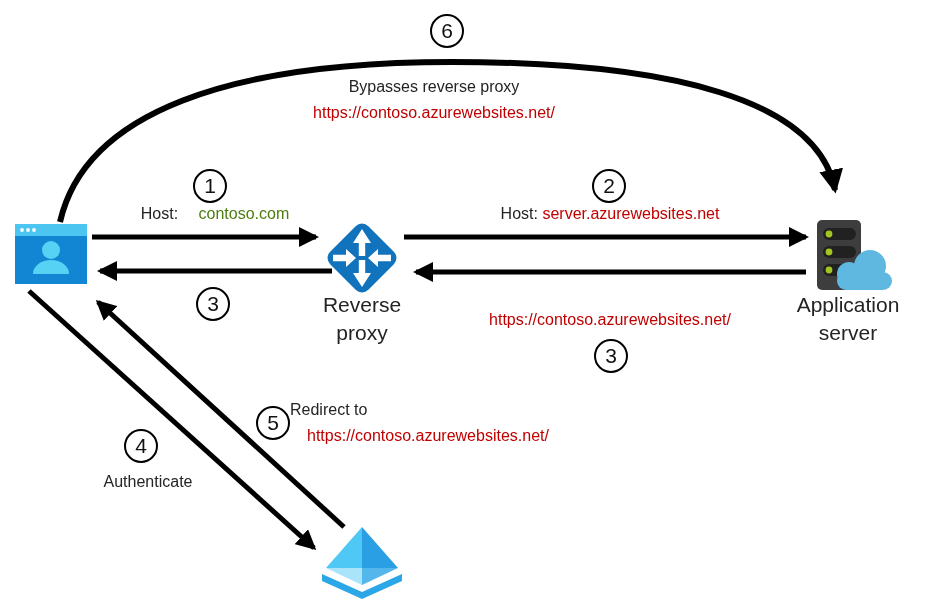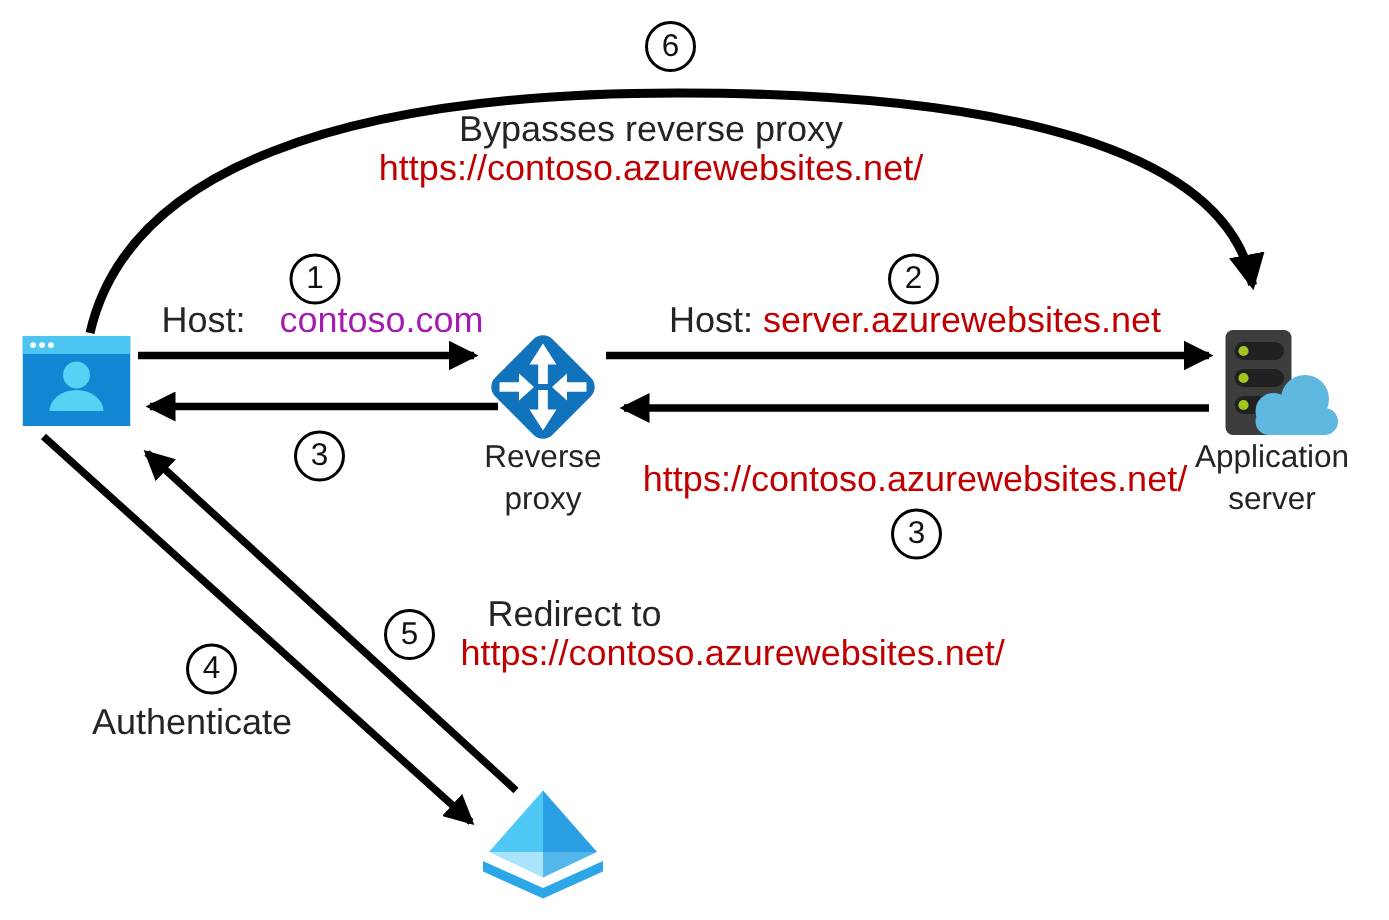--- a/index.html
+++ b/index.html
@@ -2,24 +2,24 @@
 <html><head>
 <meta charset="utf-8">
 <style>
   html,body{margin:0;padding:0;background:#ffffff;}
   .canvas{
     position:relative;width:926px;height:613px;background:#ffffff;overflow:hidden;
     font-family:"Liberation Sans", sans-serif;color:#1f1f1f;
   }
   .abs{position:absolute;}
   svg.overlay{position:absolute;left:0;top:0;pointer-events:none;}
-  .lbl{position:absolute;font-size:24px;line-height:24px;white-space:nowrap;color:#242424;}
+  .lbl{position:absolute;font-size:16px;line-height:24px;white-space:nowrap;color:#242424;}
   .cx{transform:translateX(-50%);}
   .url{color:#C00000;}
-  .green{color:#a21caf;margin-left:16px;}
+  .green{color:#4d7c0f;margin-left:16px;}
   .badge{
     position:absolute;width:34px;height:34px;box-sizing:border-box;
     border:2.5px solid #000;border-radius:50%;
     display:flex;align-items:center;justify-content:center;
     font-size:21px;color:#111;background:#fff;
   }
   .node-label{position:absolute;font-size:21px;line-height:28px;text-align:center;color:#242424;white-space:nowrap;}
 </style>
 </head>
 <body>
@@ -120,24 +120,24 @@
 
   <div class="lbl cx" style="left:610px;top:202px">
     <span>Host: </span><span class="url">server.azurewebsites.net</span>
   </div>
 
   <div class="lbl cx url" style="left:610px;top:308px">https://contoso.azurewebsites.net/</div>
 
   <div class="lbl cx" style="left:434px;top:75px">Bypasses reverse proxy</div>
   <div class="lbl cx url" style="left:434px;top:101px">https://contoso.azurewebsites.net/</div>
 
-  <div class="lbl" style="left:325px;top:398px">Redirect to</div>
+  <div class="lbl" style="left:290px;top:398px">Redirect to</div>
   <div class="lbl url" style="left:307px;top:424px">https://contoso.azurewebsites.net/</div>
 
-  <div class="lbl cx" style="left:128px;top:470px">Authenticate</div>
+  <div class="lbl cx" style="left:148px;top:470px">Authenticate</div>
 
   <div class="node-label cx" style="left:362px;top:291px">
     <div>Reverse</div>
     <div>proxy</div>
   </div>
   <div class="node-label cx" style="left:848px;top:291px">
     <div>Application</div>
     <div>server</div>
   </div>
 

